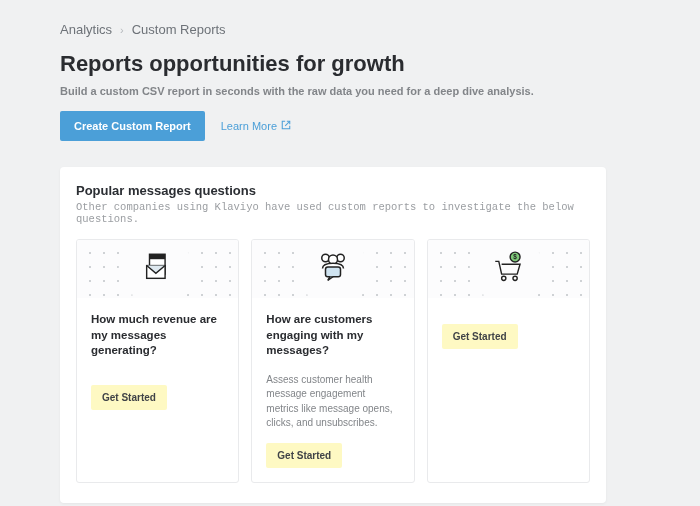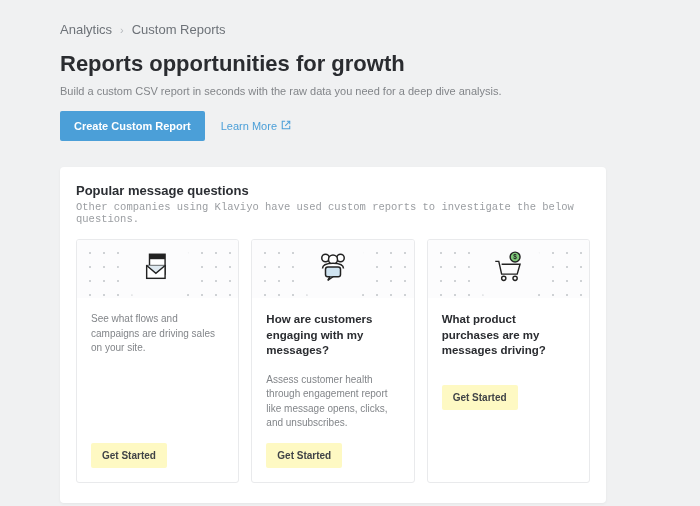--- a/index.html
+++ b/index.html
@@ -25,20 +25,21 @@
   .heading {
     font-size: 22px;
     font-weight: 700;
     color: #2a2c30;
     margin-bottom: 8px;
   }
   .subtext {
     font-size: 11px;
     color: #828589;
     margin-bottom: 14px;
+    font-weight: bold;
   }
   .cta-row {
     display: flex;
     gap: 16px;
     margin-bottom: 26px;
   }
   .primary-btn {
     background: #4b9fd8;
     color: #fff;
     border: none;
@@ -159,69 +160,68 @@
         <svg width="10" height="10" viewBox="0 0 24 24" fill="none" stroke="#4b9fd8" stroke-width="2.5">
           <path d="M14 3h7v7"></path>
             <path d="M10 14L21 3"></path>
             <path d="M21 14v7H3V3h7"></path>
         </svg>
       </span>
     </a>
   </div>
 
   <div class="panel">
-    <div class="panel-title">Popular message questions</div>
+    <div class="panel-title">Popular messages questions</div>
     <div class="panel-sub">Other companies using Klaviyo have used custom reports to investigate the below questions.</div>
 
     <div class="cards">
 
       <div class="card">
         <div class="icon-strip">
           <span class="icon-wrap">
             <svg width="34" height="34" viewBox="0 0 48 48" fill="none">
               <rect x="12" y="6" width="22" height="28" fill="#fff" stroke="#222" stroke-width="2"></rect>
               <rect x="12" y="6" width="22" height="7" fill="#222"></rect>
               <rect x="8" y="22" width="26" height="18" fill="#fff" stroke="#222" stroke-width="2"></rect>
               <path d="M8 22 L21 33 L34 22" fill="#dfe9f0" stroke="#222" stroke-width="2"></path>
             </svg>
           </span>
         </div>
-        <div class="card-desc">See what flows and campaigns are driving sales on your site.</div>
+        <div class="card-title">How much revenue are my messages generating?</div>
         <button class="getstarted">Get Started</button>
       </div>
 
       <div class="card">
         <div class="icon-strip">
           <span class="icon-wrap">
             <svg width="36" height="34" viewBox="0 0 48 44" fill="none">
               <circle cx="14" cy="10" r="5" fill="#fff" stroke="#222" stroke-width="2"></circle>
               <circle cx="34" cy="10" r="5" fill="#fff" stroke="#222" stroke-width="2"></circle>
               <circle cx="24" cy="12" r="6" fill="#fff" stroke="#222" stroke-width="2"></circle>
               <path d="M10 24c0-4 5-7 14-7s14 3 14 7" fill="#fff" stroke="#222" stroke-width="2"></path>
               <rect x="14" y="22" width="20" height="13" rx="3" fill="#cfe3f0" stroke="#222" stroke-width="2"></rect>
               <path d="M20 35l-3 5 7-5" fill="#cfe3f0" stroke="#222" stroke-width="2"></path>
             </svg>
           </span>
         </div>
         <div class="card-title">How are customers engaging with my messages?</div>
-        <div class="card-desc">Assess customer health through engagement report like message opens, clicks, and unsubscribes.</div>
+        <div class="card-desc">Assess customer health message engagement metrics like message opens, clicks, and unsubscribes.</div>
         <button class="getstarted">Get Started</button>
       </div>
 
       <div class="card">
         <div class="icon-strip">
           <span class="icon-wrap">
             <svg width="34" height="34" viewBox="0 0 48 48" fill="none">
               <circle cx="34" cy="10" r="7" fill="#7fc97a" stroke="#222" stroke-width="2"></circle>
               <text x="34" y="13" text-anchor="middle" font-size="9" fill="#222" font-weight="700">$</text>
               <path d="M6 16h5l4 18h22l4-14H15" fill="none" stroke="#222" stroke-width="2"></path>
               <circle cx="18" cy="40" r="3" fill="#fff" stroke="#222" stroke-width="2"></circle>
               <circle cx="34" cy="40" r="3" fill="#fff" stroke="#222" stroke-width="2"></circle>
             </svg>
           </span>
         </div>
-        <div class="card-title">What product purchases are my messages driving?</div>
         <button class="getstarted">Get Started</button>
       </div>
 
     </div>
   </div>
 </div>
 
 </body></html>

